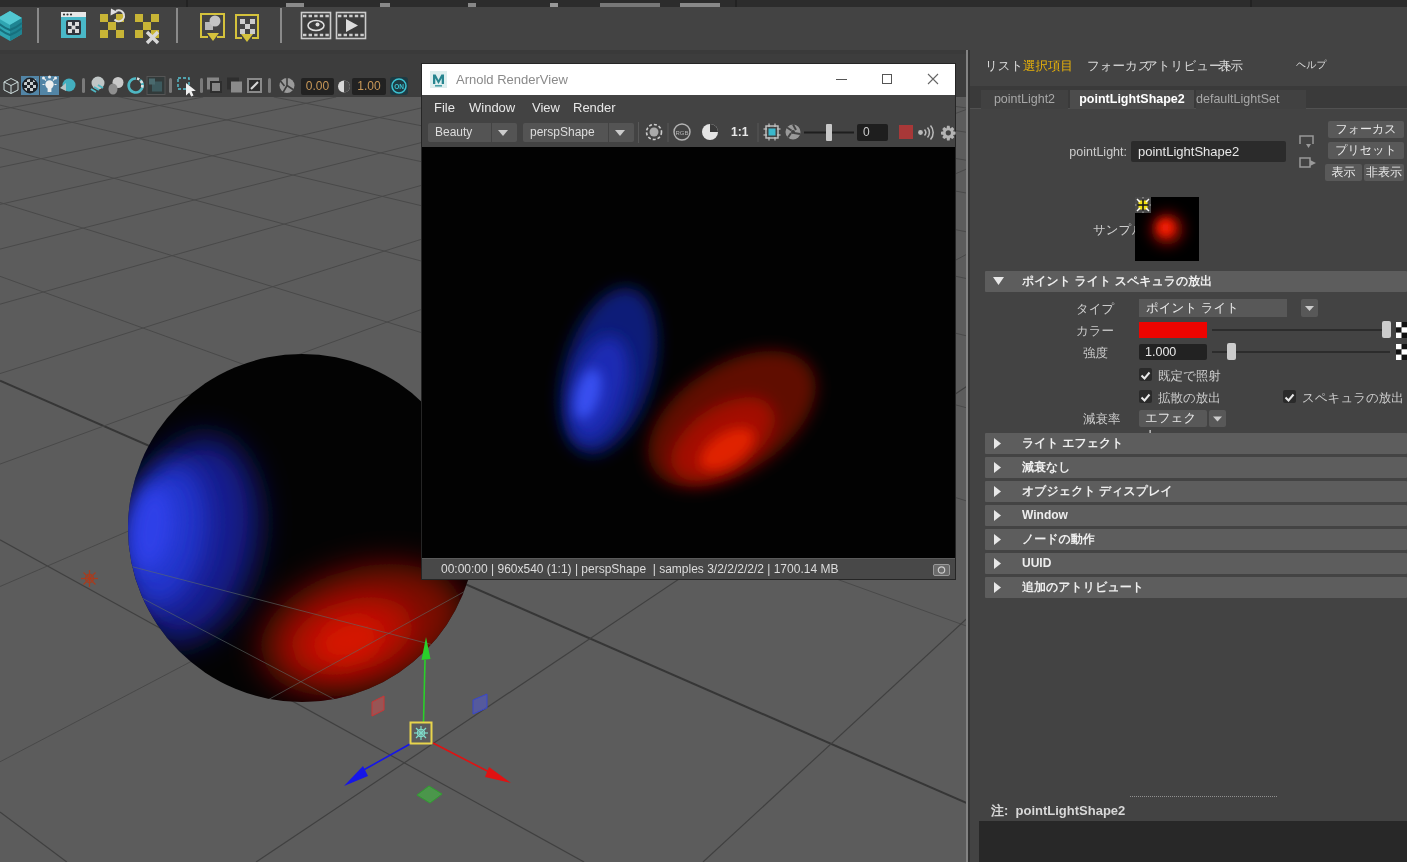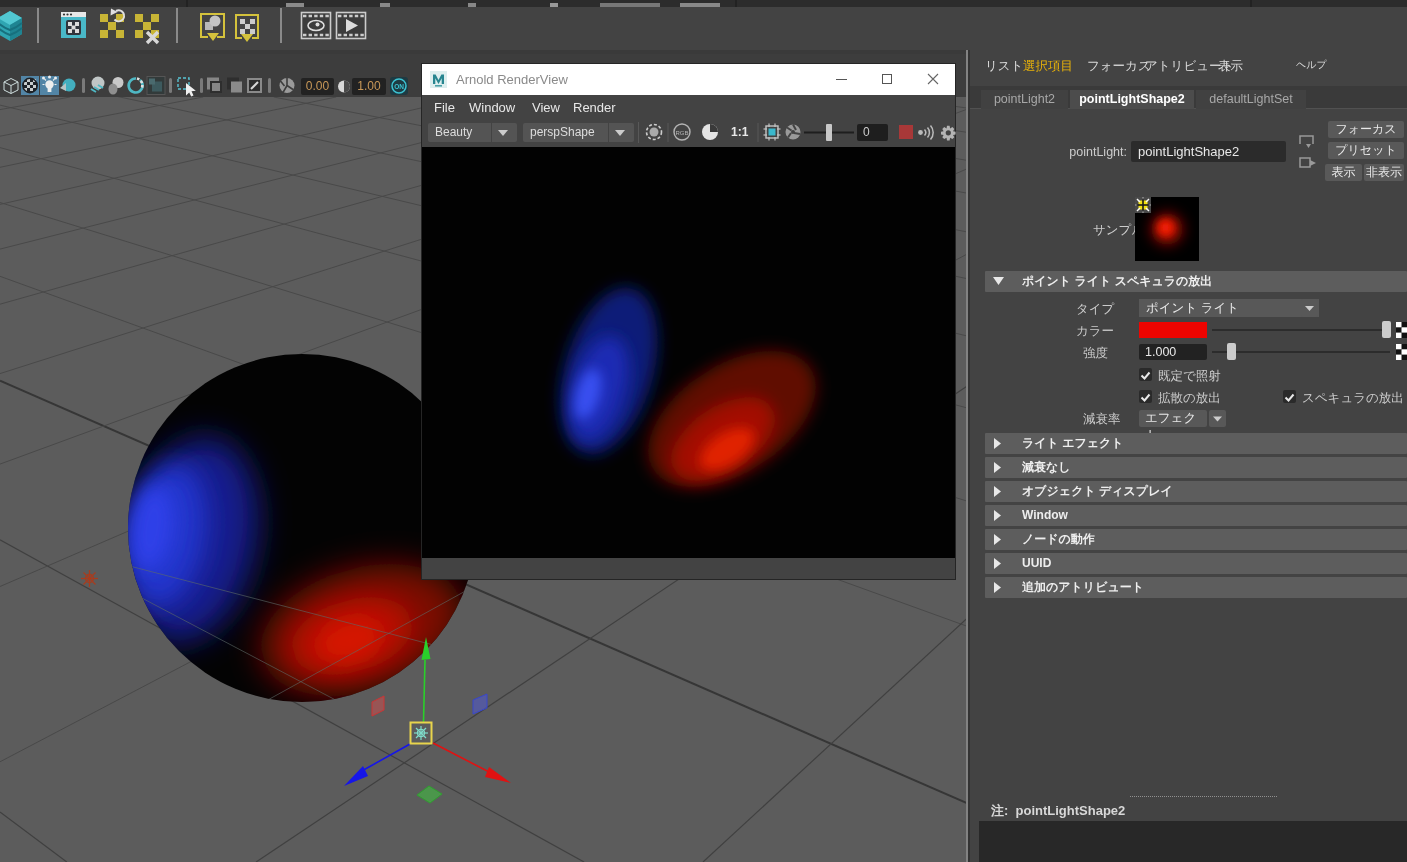--- a/index.html
+++ b/index.html
@@ -270,21 +270,21 @@
 <div class="abs" style="left:985px;top:58px;color:#dcdcdc;font-size:12.5px">リスト</div>
 <div class="abs" style="left:1023px;top:58px;color:#eab308;font-size:12.5px">選択項目</div>
 <div class="abs" style="left:1087px;top:58px;color:#dcdcdc;font-size:12.5px">フォーカス</div>
 <div class="abs" style="left:1145px;top:58px;color:#dcdcdc;font-size:12.5px">アトリビュート</div>
 <div class="abs" style="left:1218px;top:58px;color:#dcdcdc;font-size:12.5px">表示</div>
 <div class="abs" style="left:1296px;top:58px;color:#dcdcdc;font-size:10px">ヘルプ</div>
 <div class="abs" style="left:970px;top:86px;width:437px;height:23px;background:#3a3a3a"></div>
 <div class="abs" style="left:970px;top:108px;width:437px;height:1px;background:#515151"></div>
 <div class="abs" style="left:981px;top:90px;width:87px;height:19px;background:#414141;color:#a8a8a8;font-size:12.5px;text-align:center;line-height:19px">pointLight2</div>
 <div class="abs" style="left:1070px;top:90px;width:124px;height:19px;background:#4c4c4c;color:#ffffff;font-size:12.5px;font-weight:bold;text-align:center;line-height:19px">pointLightShape2</div>
-<div class="abs" style="left:1196px;top:90px;width:110px;height:19px;background:#414141;color:#a8a8a8;font-size:12.5px;text-align:center;line-height:19px">defaultLightSet</div>
+<div class="abs" style="left:1196px;top:90px;width:110px;height:19px;background:#414141;color:#a8a8a8;font-size:12.5px;line-height:19px">defaultLightSet</div>
 <div class="btn" style="left:1328px;top:121px;width:76px;height:17px">フォーカス</div>
 <div class="btn" style="left:1328px;top:142px;width:76px;height:17px">プリセット</div>
 <div class="btn" style="left:1325px;top:164px;width:37px;height:17px">表示</div>
 <div class="btn" style="left:1364px;top:164px;width:40px;height:17px">非表示</div>
 <div class="lbl" style="right:280px;top:145px">pointLight:</div>
 <div class="abs" style="left:1131px;top:141px;width:155px;height:21px;background:#2b2b2b;border-radius:2px;color:#e8e8e8;font-size:13px;line-height:21px;padding-left:7px">pointLightShape2</div>
 <svg class="abs" style="left:1297px;top:132px" width="22" height="40">
 <path d="M3,12 v-8 h13 v8" fill="none" stroke="#999" stroke-width="1.5"></path>
     <polygon points="9,12 14,12 11.5,16" fill="#999"></polygon>
 <path d="M3,26 h10 v9 h-10 z" fill="none" stroke="#999" stroke-width="1.5"></path>
@@ -323,21 +323,21 @@
         <line x1="8" y1="14.5" x2="8" y2="16"></line>
         <line x1="0" y1="8" x2="1.5" y2="8"></line>
         <line x1="14.5" y1="8" x2="16" y2="8"></line>
       </g>
 </svg></div>
 <div class="bar" style="top:271px">
 <svg width="11" height="9">
       <polygon points="0,1 11,1 5.5,9" fill="#e8e8e8"></polygon>
     </svg><span>ポイント ライト スペキュラの放出</span></div>
 <div class="lbl" style="left:1076px;top:301px">タイプ</div>
-<div class="abs" style="left:1139px;top:299px;width:180px;height:18px;background:#585858;border-radius:0;color:#e8e8e8;font-size:12.5px;line-height:18px;padding-left:7px">ポイント ライト</div>
+<div class="abs" style="left:1139px;top:299px;width:148px;height:18px;background:#585858;border-radius:0;color:#e8e8e8;font-size:12.5px;line-height:18px;padding-left:7px">ポイント ライト</div>
 <div class="abs" style="left:1301px;top:299px;width:17px;height:18px;background:#585858;border-radius:2px">
 <svg width="17" height="18">
       <polygon points="4,7 13,7 8.5,12" fill="#cccccc"></polygon>
     </svg></div>
 <div class="lbl" style="left:1076px;top:323px">カラー</div>
 <div class="abs" style="left:1139px;top:322px;width:68px;height:16px;background:#ee0400"></div>
 <div class="abs" style="left:1212px;top:329px;width:178px;height:2px;background:#2c2c2c"></div>
 <div class="abs" style="left:1382px;top:321px;width:9px;height:17px;background:#cccccc;border-radius:2px"></div>
 <svg class="abs" style="left:1396px;top:322px" width="11" height="16">
     <rect width="11" height="16" fill="#111"></rect>
@@ -497,12 +497,19 @@
    </defs>
    <ellipse cx="187" cy="224" rx="44" ry="86" fill="#101a78" transform="rotate(16 187 224)" filter="url(#w8)"></ellipse>
    <ellipse cx="177" cy="242" rx="27" ry="54" fill="#1d2cb4" transform="rotate(16 177 242)" filter="url(#w8)"></ellipse>
    <ellipse cx="166" cy="247" rx="12" ry="26" fill="#3950f0" transform="rotate(16 166 247)" filter="url(#w6)"></ellipse>
    <ellipse cx="310" cy="272" rx="94" ry="54" fill="#600702" transform="rotate(-33 310 272)" filter="url(#w8)"></ellipse>
    <ellipse cx="301" cy="292" rx="58" ry="32" fill="#a31002" transform="rotate(-33 301 292)" filter="url(#w8)"></ellipse>
    <ellipse cx="305" cy="302" rx="31" ry="16" fill="#e02002" transform="rotate(-33 305 302)" filter="url(#w6)"></ellipse>
   </svg>
  </div>
 
+ <div class="abs" style="left:0;top:494px;width:533px;height:21px;background:#484848;border-top:1px solid #5a5a5a;color:#dcdcdc;font-size:12px;line-height:20px">
+   <span style="margin-left:19px">00:00:00 | 960x540 (1:1) | perspShape&nbsp; | samples 3/2/2/2/2/2 | 1700.14 MB</span>
+   <svg class="abs" style="left:511px;top:4px" width="17" height="13">
+        <rect x="0.5" y="1.5" width="16" height="11" rx="1.5" fill="#6a6a6a" stroke="#999" stroke-width="1"></rect>
+        <circle cx="8.5" cy="7" r="3.2" fill="none" stroke="#ccc" stroke-width="1.2"></circle>
+      </svg>
+ </div>
 </div>
 </body></html>

